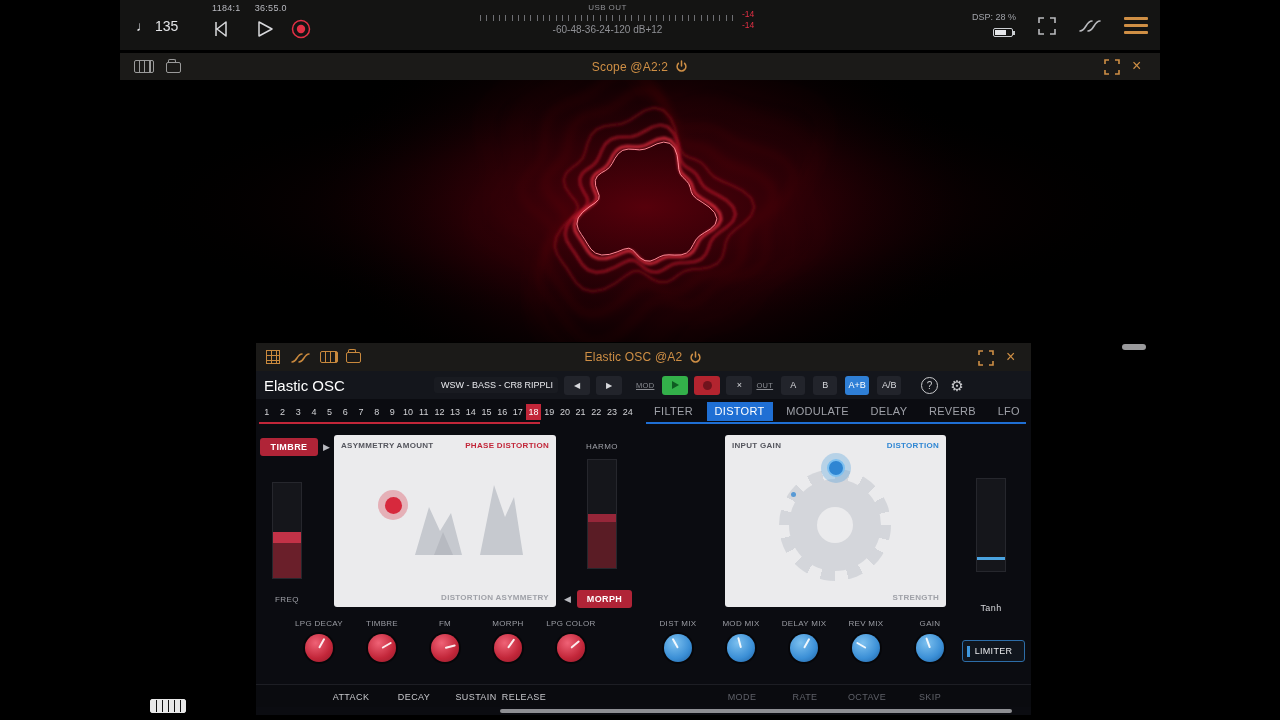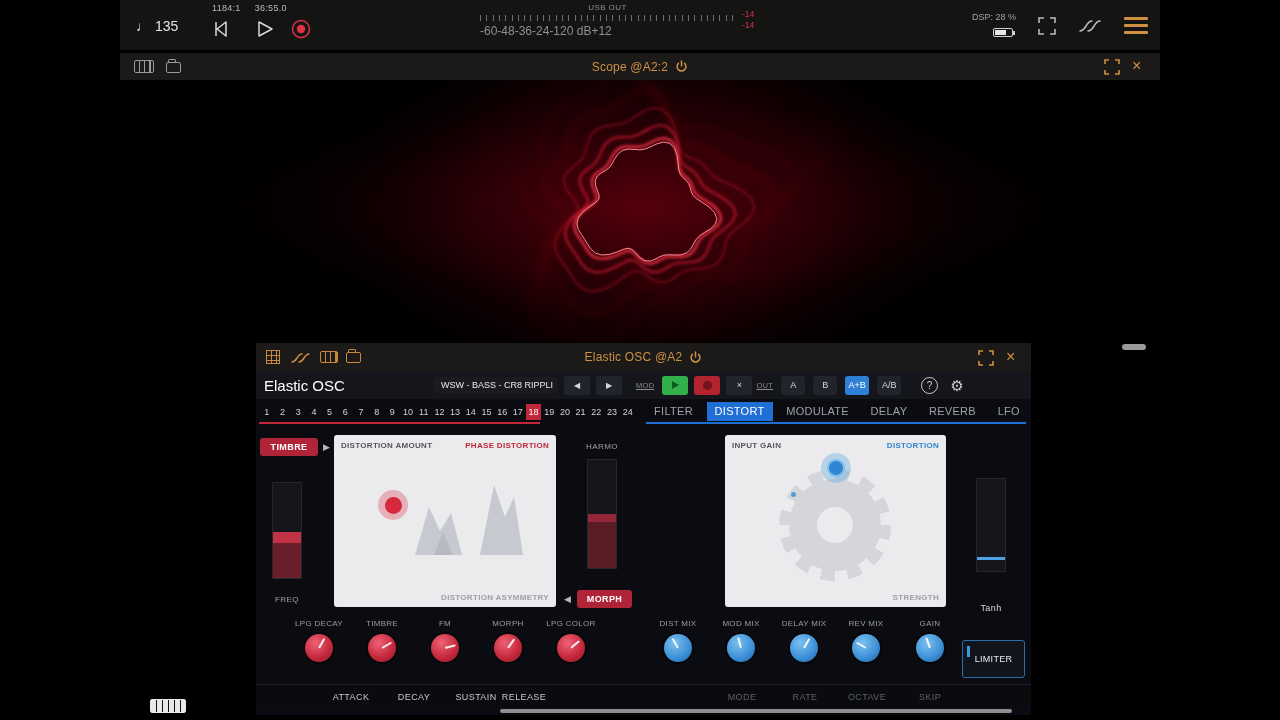--- a/index.html
+++ b/index.html
@@ -9,21 +9,21 @@
 
   
   .topbar { position:absolute; left:120px; top:0; width:1040px; height:50px; background:#141413; }
   .tempo { position:absolute; left:16px; top:18px; color:#e4e5e8; font-size:14px; display:flex; gap:5px; align-items:center;}
   .pos { position:absolute; left:92px; top:3px; color:#b8b9bf; font-size:9px; display:flex; gap:14px; letter-spacing:.3px;}
   .ticon { position:absolute; top:18px; }
   .meter { position:absolute; left:360px; top:3px; width:255px; }
   .usb { text-align:center; font-size:8px; color:#8f9095; letter-spacing:.4px; }
   .ticks { height:6px; margin-top:3px;
            background:repeating-linear-gradient(90deg,#6e6f73 0 1px, transparent 1px 6.3px); }
-  .mlabels { display:flex; justify-content:flex-start; margin-top:3px; font-size:12px; color:#8f9095; }
+  .mlabels { display:flex; justify-content:center; margin-top:3px; font-size:10px; color:#8f9095; }
   .peaks { position:absolute; left:622px; top:9px; font-size:8.5px; color:#e23045; text-align:right; line-height:11px; }
   .dsp { position:absolute; left:852px; top:12px; font-size:9px; color:#a2a4aa; }
   .battery { position:absolute; left:873px; top:28px; width:20px; height:9px; border:1px solid #cdd0d4; border-radius:2px; }
   .battery::after { content:""; position:absolute; right:-3px; top:2px; width:2px; height:4px; background:#cdd0d4; }
   .batt-fill { position:absolute; left:1px; top:1px; bottom:1px; width:11px; background:#e6e7ea; }
   .hamburger { position:absolute; left:1004px; top:17px; width:24px; }
   .hamburger i { display:block; height:2.5px; background:#cf8f45; margin-bottom:4.5px; border-radius:1px; }
 
   
   .scope-header { position:absolute; left:120px; top:53px; width:1040px; height:27px; background:#1b1a18; }
@@ -106,21 +106,21 @@
 
   .knob-unit { position:absolute; top:276px; width:64px; text-align:center; }
   .knob-label { font-size:8px; color:#9b9da4; letter-spacing:.3px; white-space:nowrap; }
   .knob { width:28px; height:28px; border-radius:50%; margin:6px auto 0; position:relative;
           box-shadow:0 0 0 2px rgba(0,0,0,.45); }
   .knob.red  { background:radial-gradient(circle at 38% 32%, #ef6276, #c22639 60%, #8e1b2b); }
   .knob.blue { background:radial-gradient(circle at 38% 32%, #7cc0ef, #3b8fd6 60%, #1f5e9c); }
   .knob::after { content:""; position:absolute; left:50%; top:50%; width:2px; height:11px; margin-left:-1px;
                  background:rgba(255,255,255,.9); border-radius:1px; transform-origin:50% 0;
                  transform:rotate(var(--a,200deg)); }
-  .limiter { position:absolute; left:706px; top:297px; width:63px; height:38px; background:#10151d;
+  .limiter { position:absolute; left:706px; top:297px; width:63px; height:22px; background:#10151d;
              border:1px solid #2d6da8; border-radius:3px; color:#e8e9ec; font-size:9px; letter-spacing:.3px;
              display:flex; align-items:center; justify-content:center; }
   .limiter::before { content:""; position:absolute; left:4px; top:5px; width:3px; height:11px; background:#3f97dc; }
 
   .bottomrow { position:absolute; left:0; top:341px; width:775px; height:23px;
                border-top:1px solid #1d1e24; background:#0a0b0f; }
   .envlab, .seqlab { position:absolute; top:7px; transform:translateX(-50%); font-size:9px; letter-spacing:.4px; }
   .envlab { color:#c7c8cc; } .seqlab { color:#5f6169; }
   .hscroll { position:absolute; left:244px; top:366px; width:512px; height:4px; background:#8e8f93; border-radius:2px; }
 
@@ -331,21 +331,21 @@
       <div class="freq-handle"></div>
   </div>
   <div class="slider-label" style="left:10px; top:252px; width:42px">FREQ</div>
 
   <div class="xypad" style="left:78px; top:92px">
     <svg width="222" height="172">
       <path d="M81 120 L95 72 L106 96 L117 78 L128 120 Z" fill="#c6c9cf"></path>
       <path d="M100 120 L109 97 L119 120 Z" fill="#b7bac1"></path>
       <path d="M146 120 L160 50 L171 82 L180 62 L189 120 Z" fill="#c6c9cf"></path>
     </svg>
-    <div class="padlab" style="left:7px; top:6px">DISTORTION AMOUNT</div>
+    <div class="padlab" style="left:7px; top:6px">ASYMMETRY AMOUNT</div>
     <div class="padlab red" style="right:7px; top:6px">PHASE DISTORTION</div>
     <div class="padlab dim" style="right:7px; bottom:5px">DISTORTION ASYMMETRY</div>
     <div class="dot dot-red-ring" style="left:44px; top:55px"></div>
     <div class="dot dot-red-core" style="left:50.5px; top:61.5px"></div>
   </div>
 
   <div class="slider-label" style="left:320px; top:99px; width:52px">HARMO</div>
   <div class="vslider" style="left:331px; top:116px; width:30px; height:110px">
     <div class="harmo-fill"></div>
       <div class="harmo-handle"></div>

